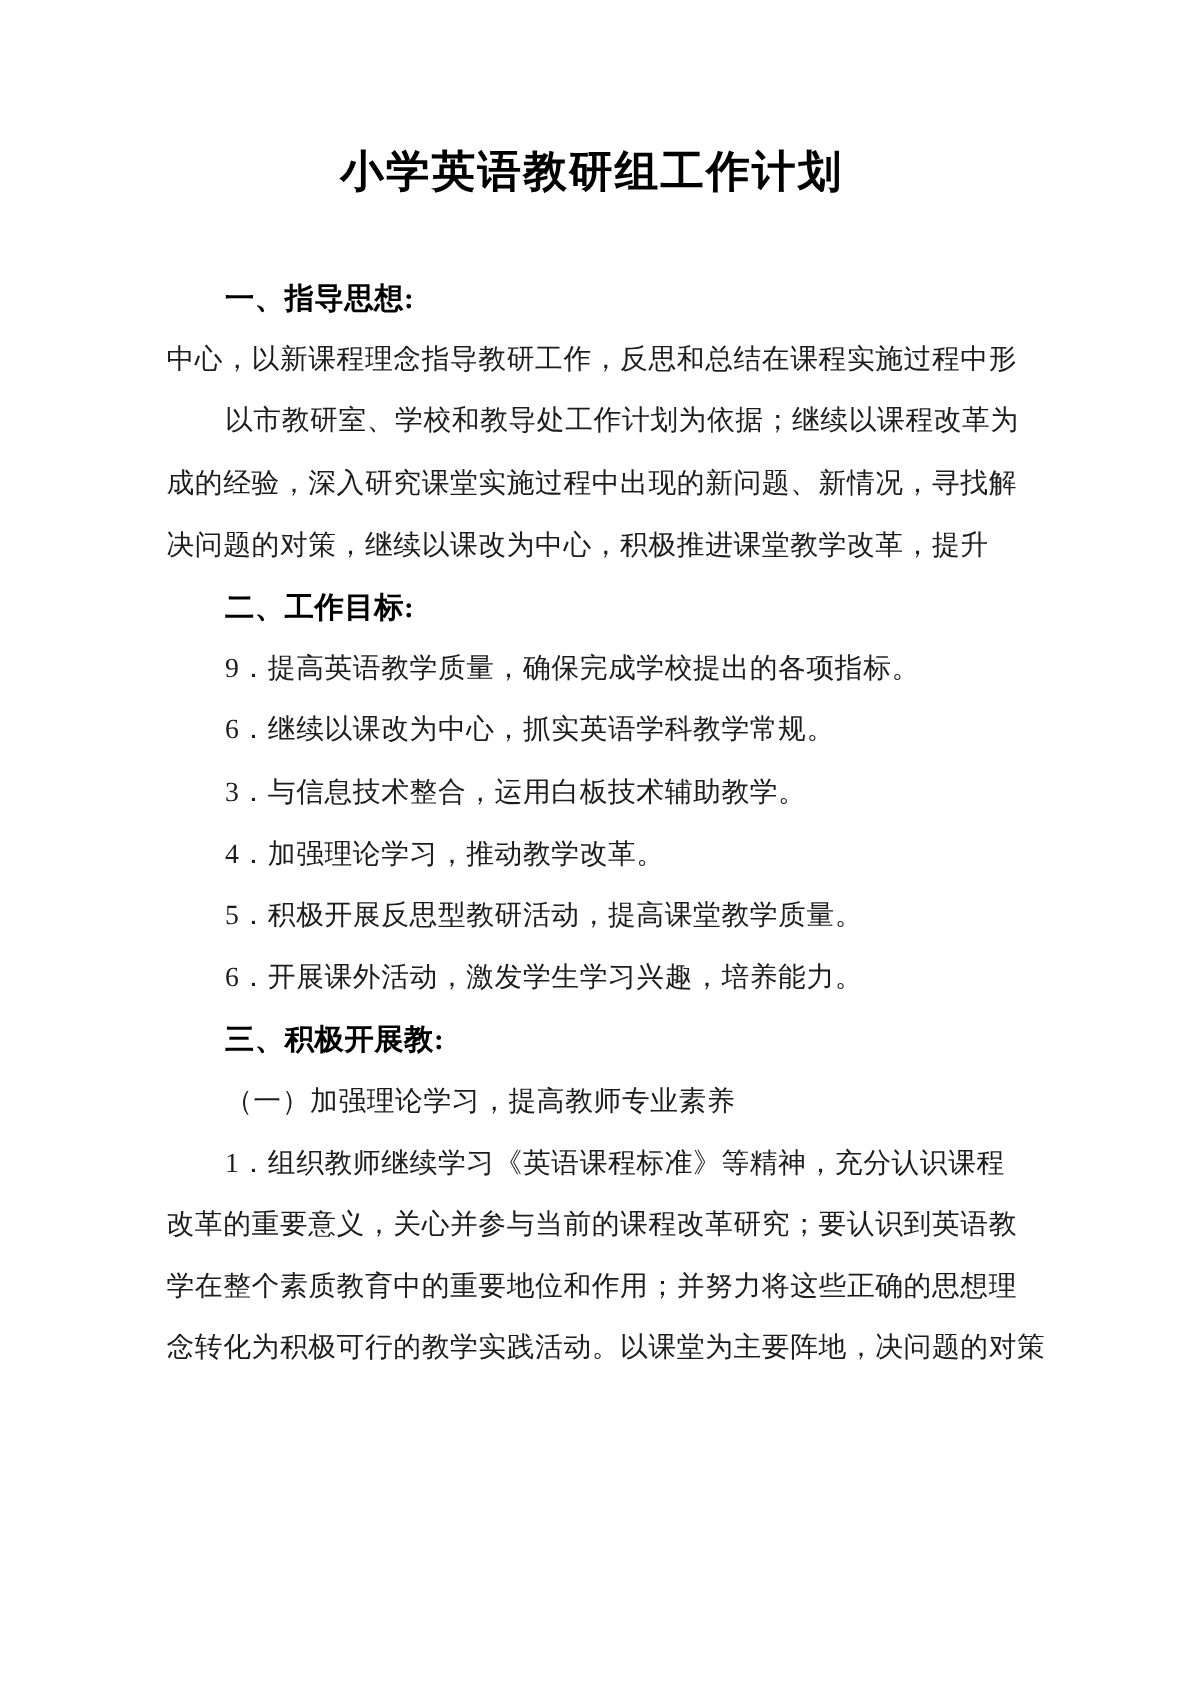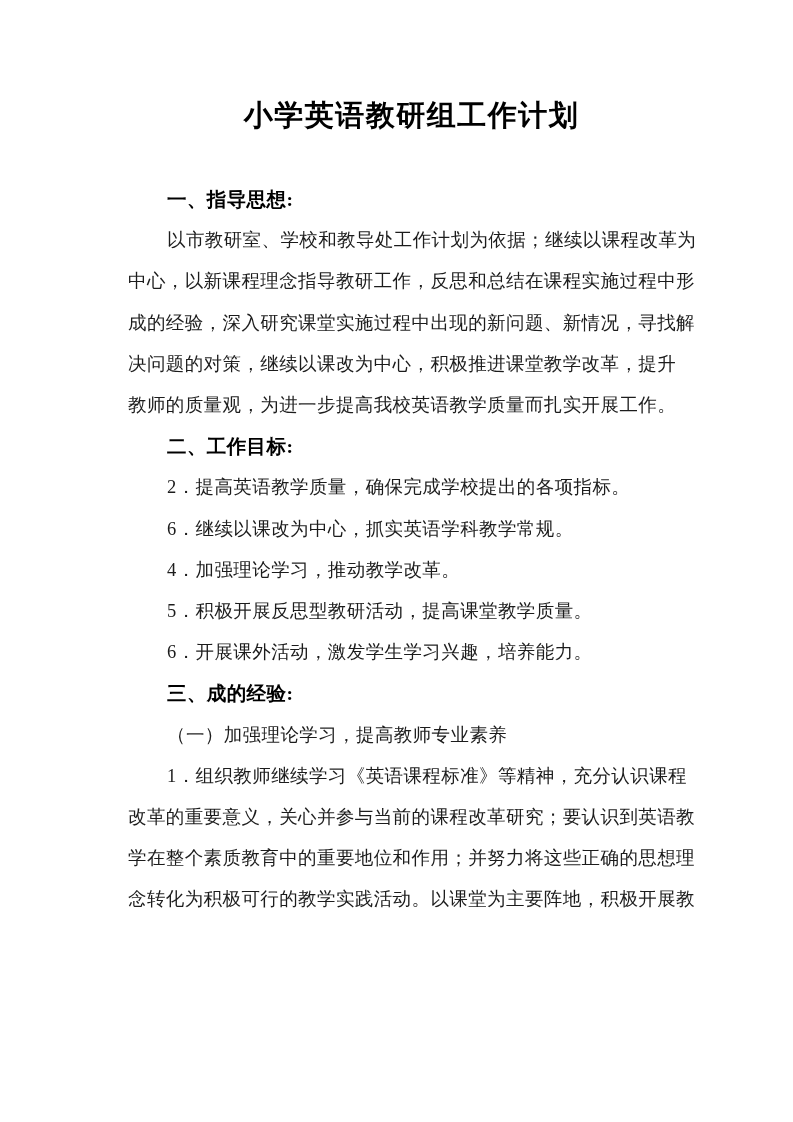--- a/index.html
+++ b/index.html
@@ -12,21 +12,21 @@
     width: 793px;
     height: 1122px;
     background: #ffffff;
     overflow: hidden;
     font-family: "Liberation Serif", "DejaVu Serif", serif;
     color: #1c1c1c;
   }
   .doc-content {
     position: absolute;
     top: 93px;
-    left: 128px;
+    left: 111px;
     width: 567px;
   }
   .doc-title {
     font-family: "Liberation Sans", "DejaVu Sans", sans-serif;
     font-size: 29px;
     line-height: 44px;
     font-weight: bold;
     letter-spacing: 1.5px;
     text-align: center;
     color: #000000;
@@ -54,32 +54,32 @@
 </style>
 </head>
 <body>
 
 <div class="page">
   <div class="doc-content">
     <div class="doc-title">小学英语教研组工作计划</div>
     <div class="title-gap"></div>
     <div id="doc-lines">
         <div class="line heading indent">一、指导思想:</div>
+        <div class="line">中心，以新课程理念指导教研工作，反思和总结在课程实施过程中形</div>
         <div class="line indent">以市教研室、学校和教导处工作计划为依据；继续以课程改革为</div>
-        <div class="line">中心，以新课程理念指导教研工作，反思和总结在课程实施过程中形</div>
         <div class="line">成的经验，深入研究课堂实施过程中出现的新问题、新情况，寻找解</div>
         <div class="line">决问题的对策，继续以课改为中心，积极推进课堂教学改革，提升</div>
-        <div class="line">教师的质量观，为进一步提高我校英语教学质量而扎实开展工作。</div>
         <div class="line heading indent">二、工作目标:</div>
-        <div class="line indent">2．提高英语教学质量，确保完成学校提出的各项指标。</div>
+        <div class="line indent">9．提高英语教学质量，确保完成学校提出的各项指标。</div>
         <div class="line indent">6．继续以课改为中心，抓实英语学科教学常规。</div>
+        <div class="line indent">3．与信息技术整合，运用白板技术辅助教学。</div>
         <div class="line indent">4．加强理论学习，推动教学改革。</div>
         <div class="line indent">5．积极开展反思型教研活动，提高课堂教学质量。</div>
         <div class="line indent">6．开展课外活动，激发学生学习兴趣，培养能力。</div>
-        <div class="line heading indent">三、成的经验:</div>
+        <div class="line heading indent">三、积极开展教:</div>
         <div class="line indent">（一）加强理论学习，提高教师专业素养</div>
         <div class="line indent">1．组织教师继续学习《英语课程标准》等精神，充分认识课程</div>
         <div class="line">改革的重要意义，关心并参与当前的课程改革研究；要认识到英语教</div>
         <div class="line">学在整个素质教育中的重要地位和作用；并努力将这些正确的思想理</div>
-        <div class="line">念转化为积极可行的教学实践活动。以课堂为主要阵地，积极开展教</div>
+        <div class="line">念转化为积极可行的教学实践活动。以课堂为主要阵地，决问题的对策</div>
       </div>
   </div>
 </div>
 
 </body></html>

